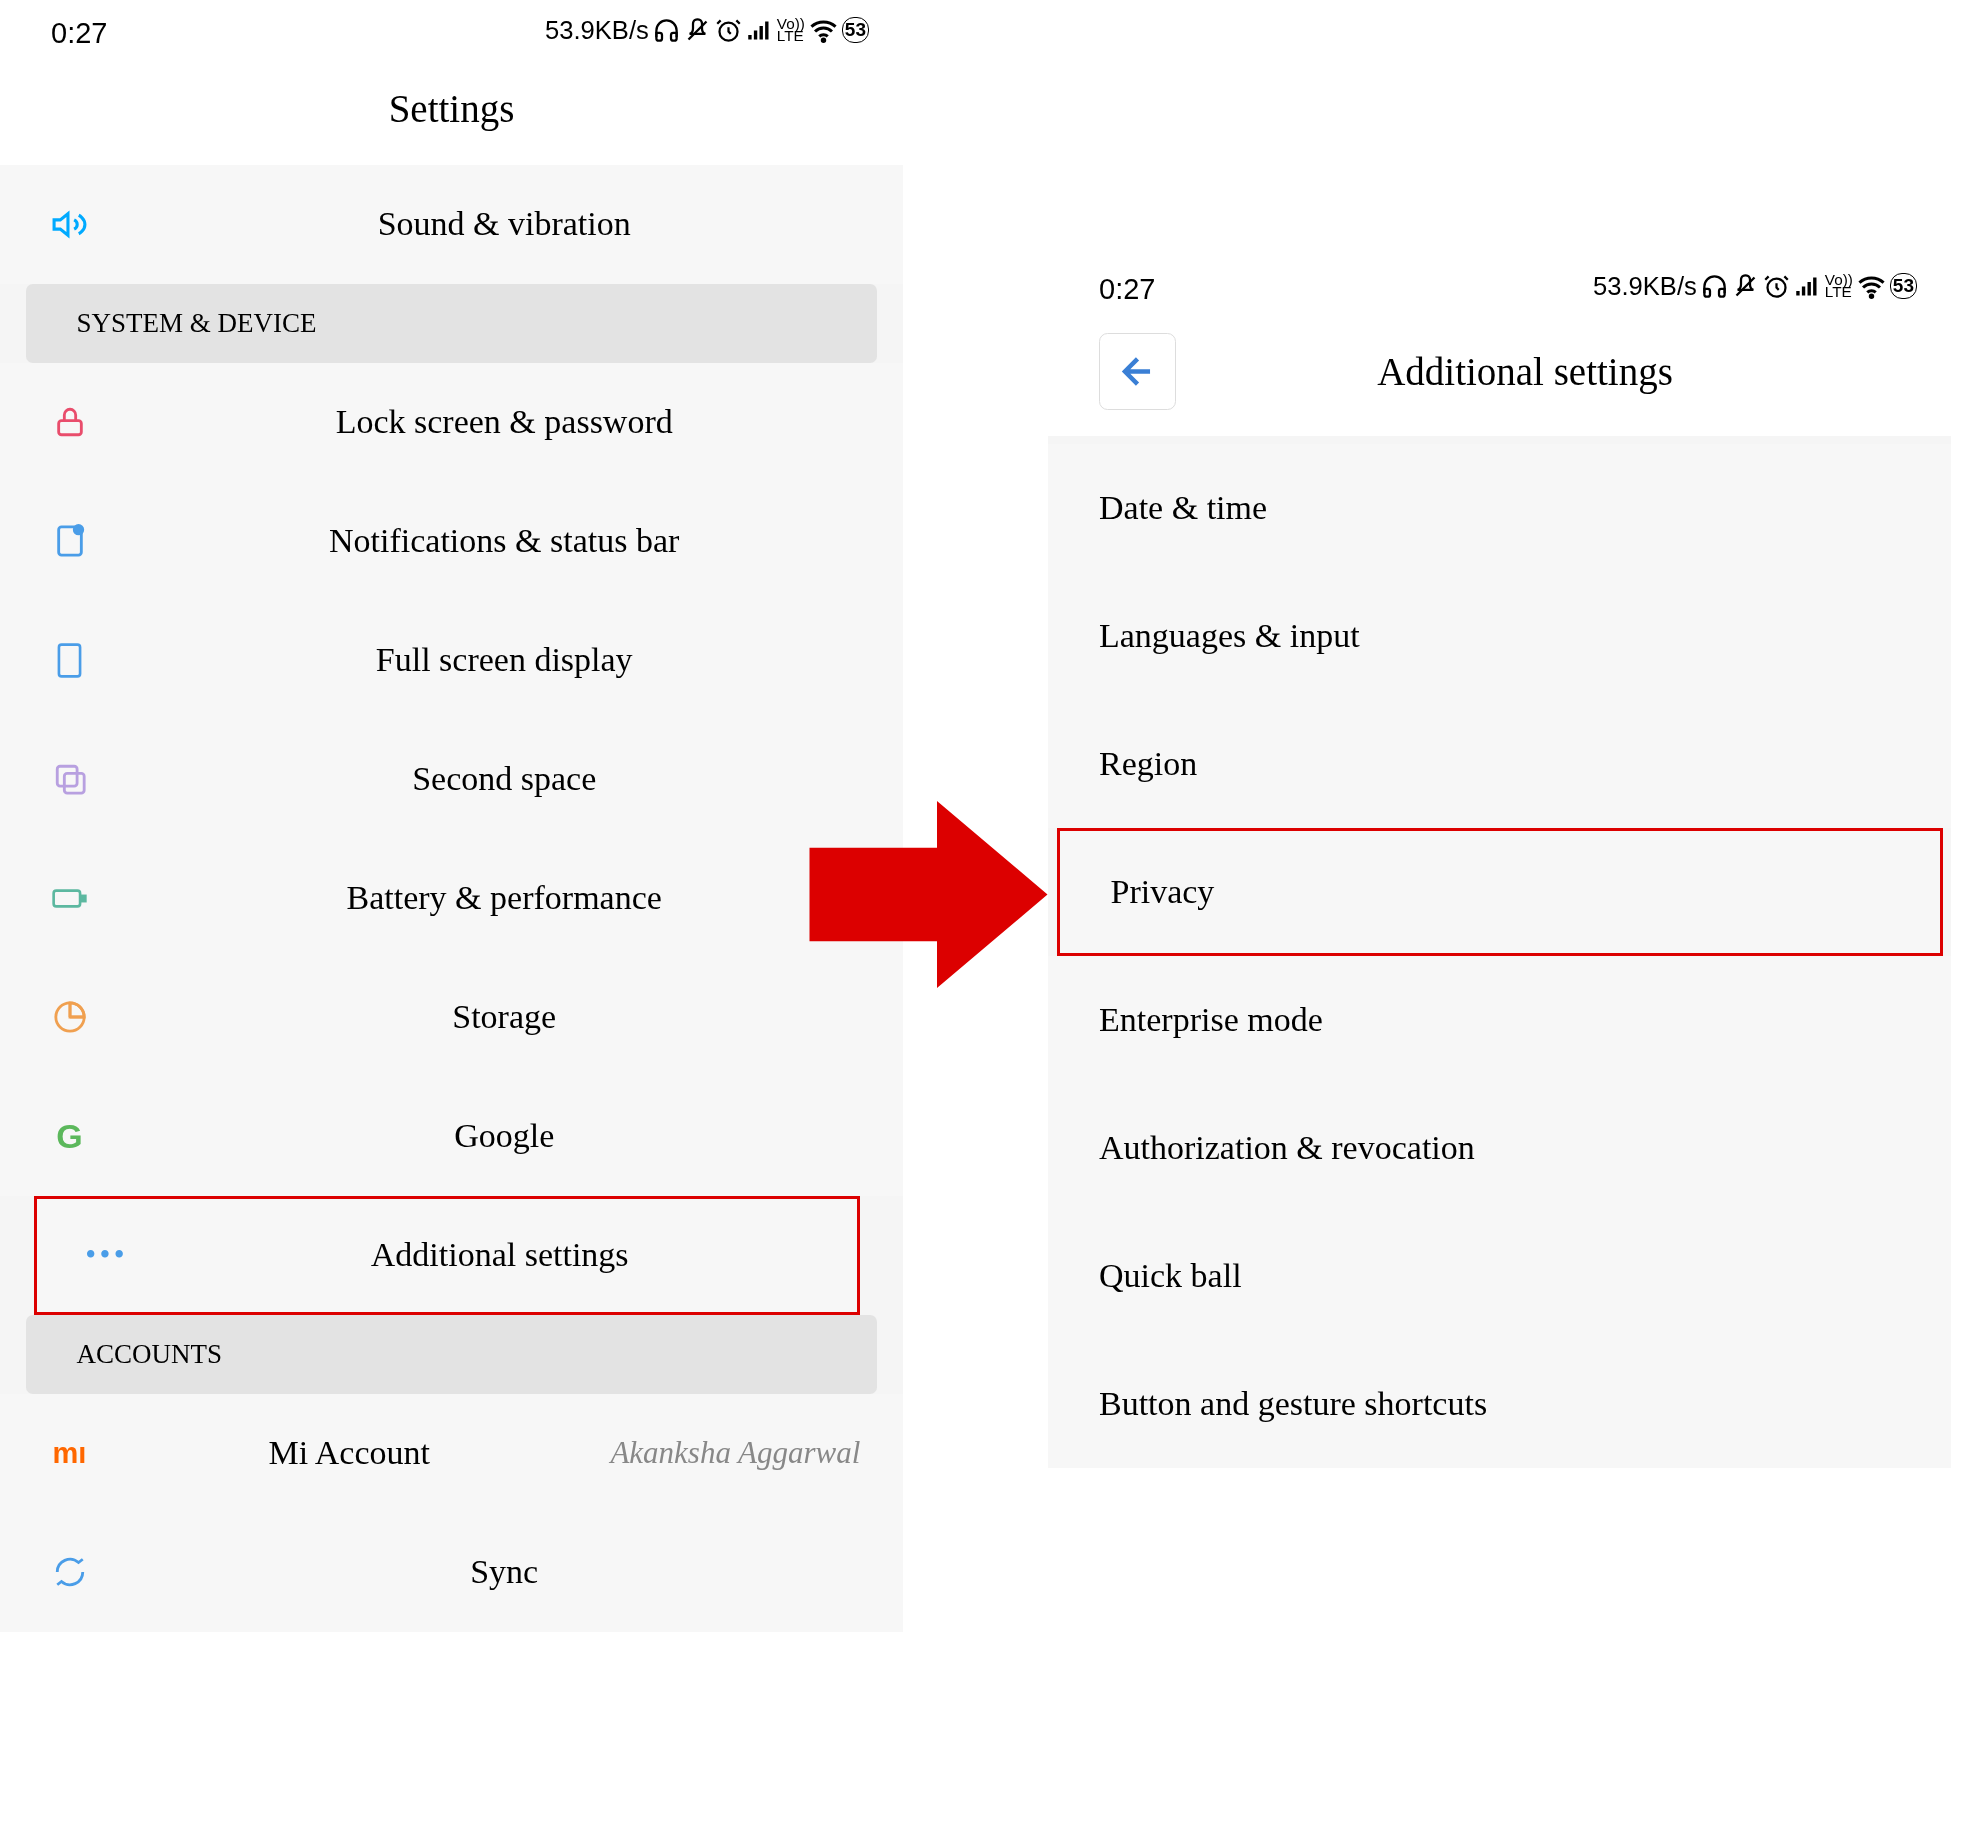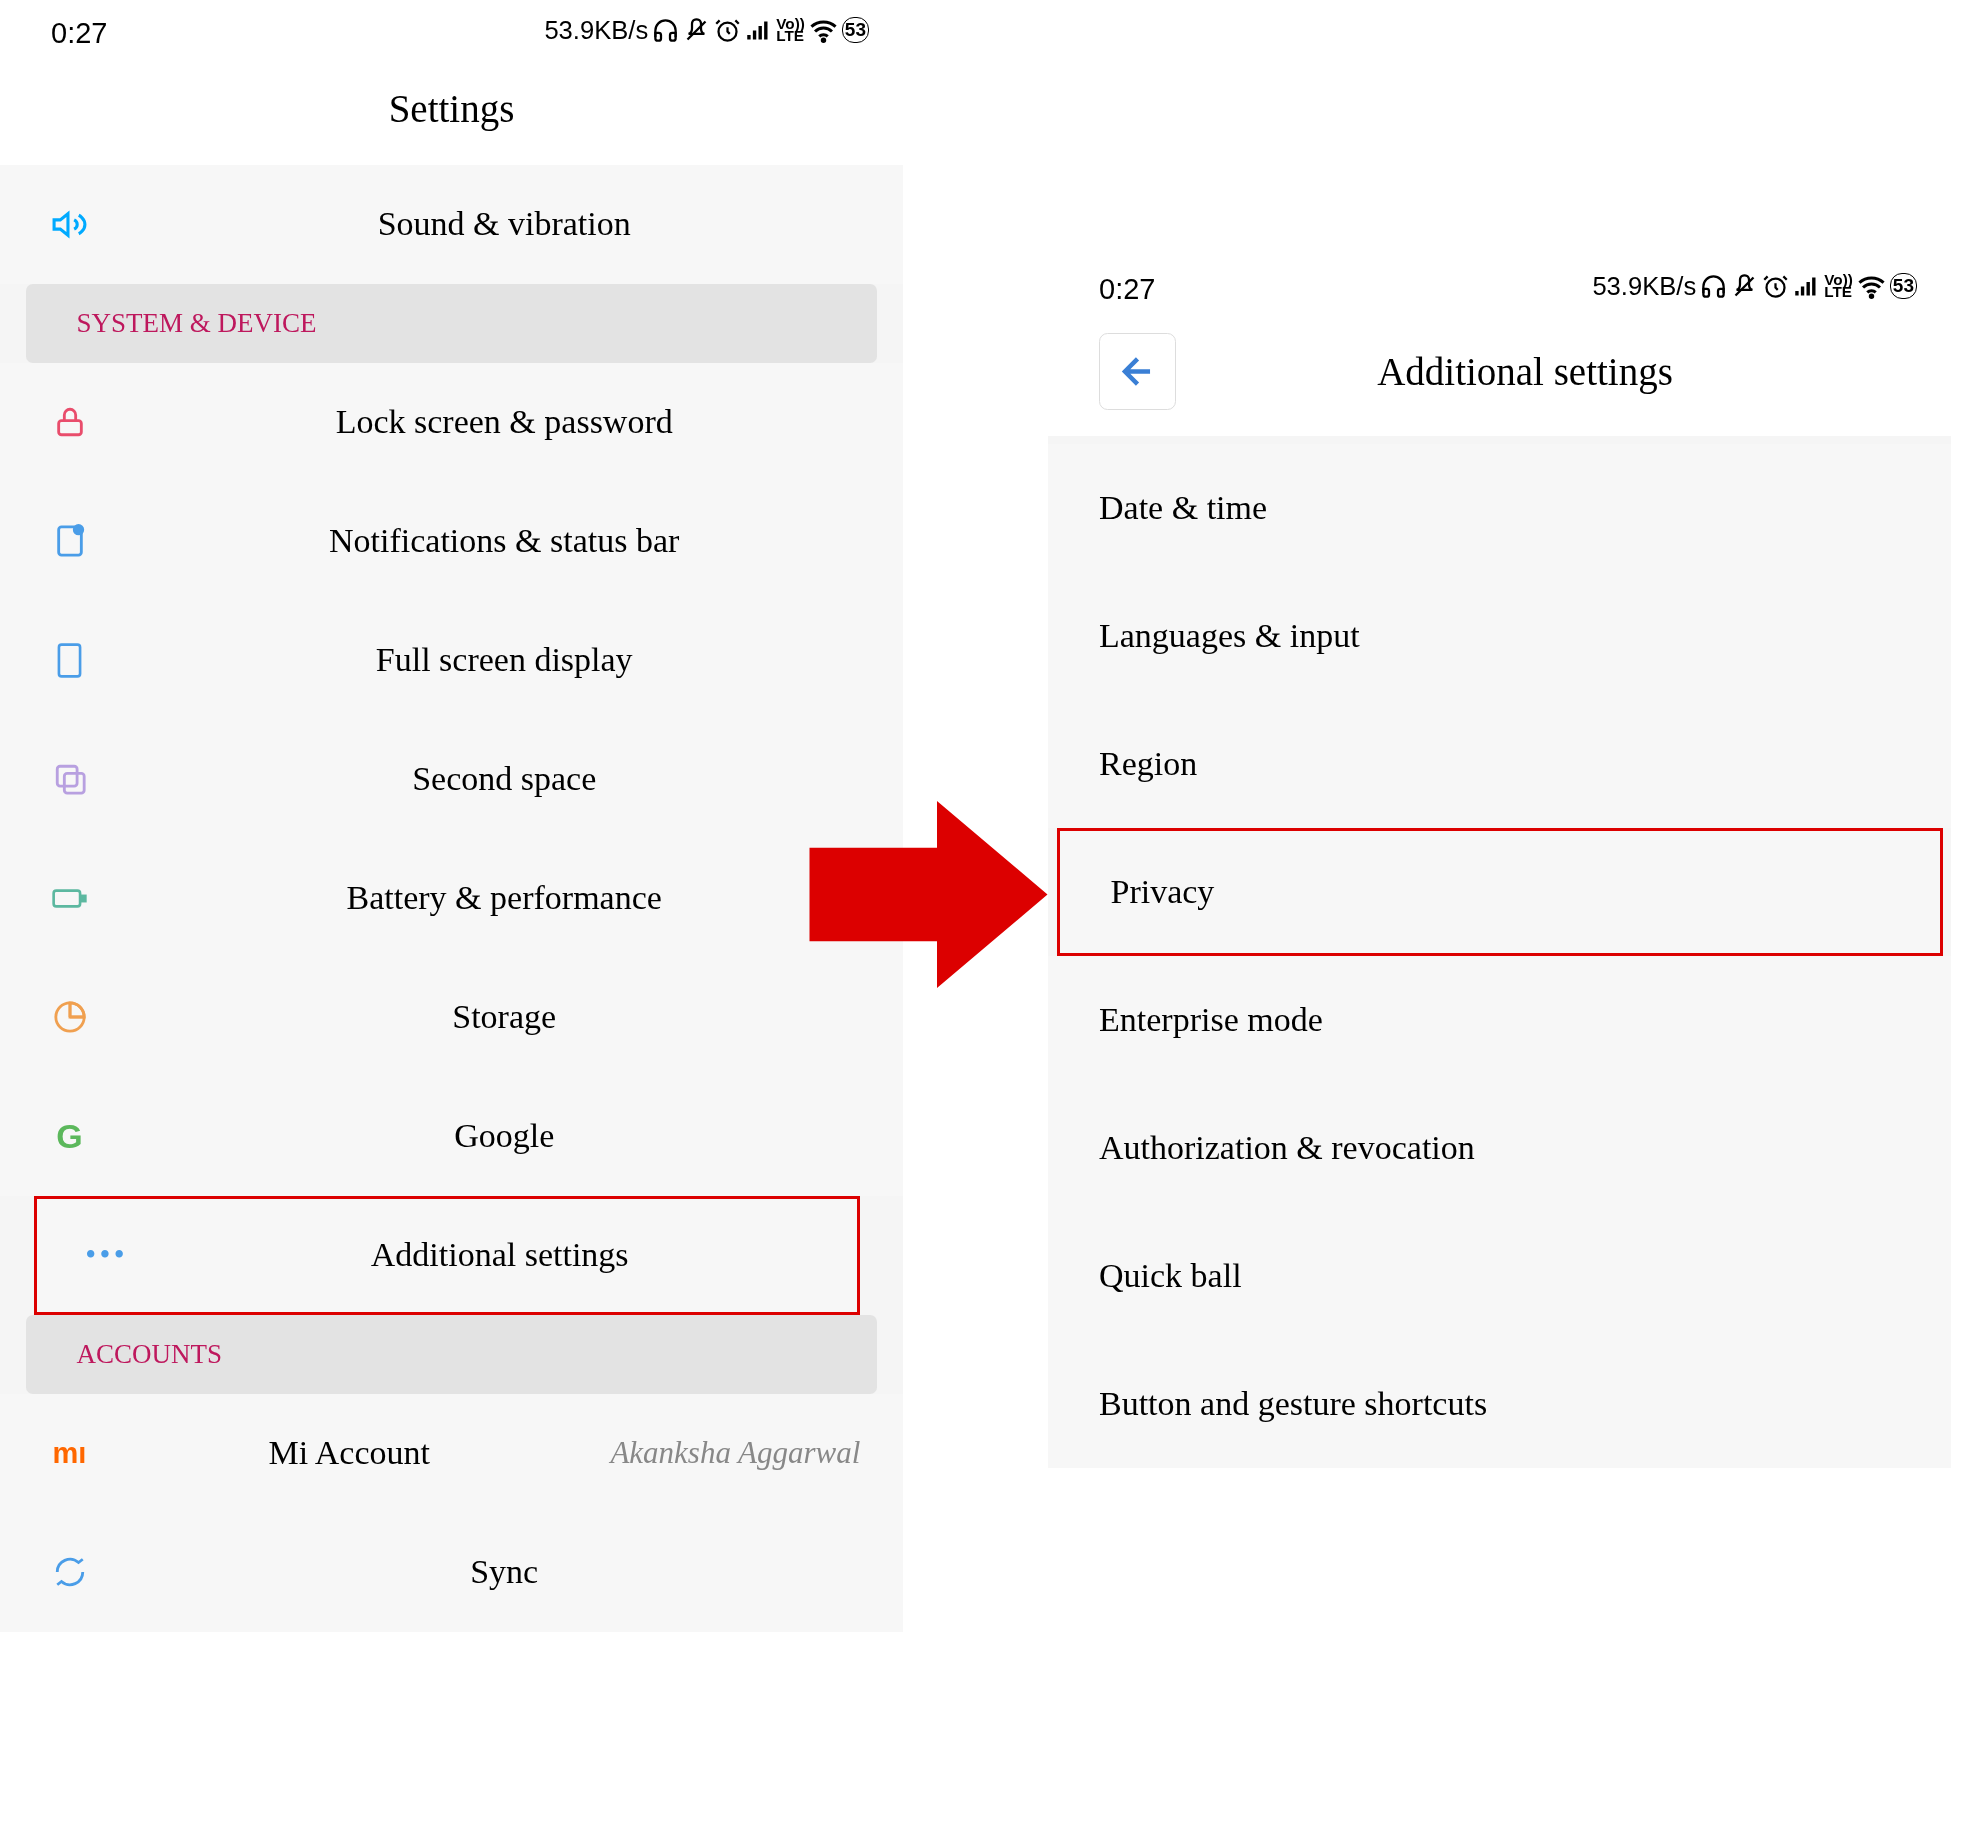--- a/index.html
+++ b/index.html
@@ -89,21 +89,21 @@
       font-size: 31px;
       color: #888;
       font-family: Georgia, serif;
       padding-right: 17px;
       font-style: italic;
     }
     .section-header {
       background: #e3e3e3;
       padding: 24px 25.6px 24px 51px;
       font-size: 27px;
-      color: #be185d;
+      color: #000000;
       font-family: Georgia, serif;
       border-radius: 6.8px;
       margin: 0 25.6px;
     }
     .highlight-red {
       border: 3.4px solid #dc0000;
     }
     .title-bar {
       display: flex;
       align-items: center;
@@ -153,21 +153,21 @@
       border: 1.7px solid #000;
       border-radius: 12px;
       padding: 0px 2px;
       font-size: 19px;
       font-weight: bold;
       display: inline-block;
       line-height: 24px;
     }
     .volte {
       font-size: 15.3px;
-      font-weight: bold;
+      font-weight: normal;
       line-height: 12px;
     }
   </style>
 </head>
 <body>
 
 <div class="phone phone-left">
 
   <div class="status-bar">
     <div class="status-left">0:27</div>

